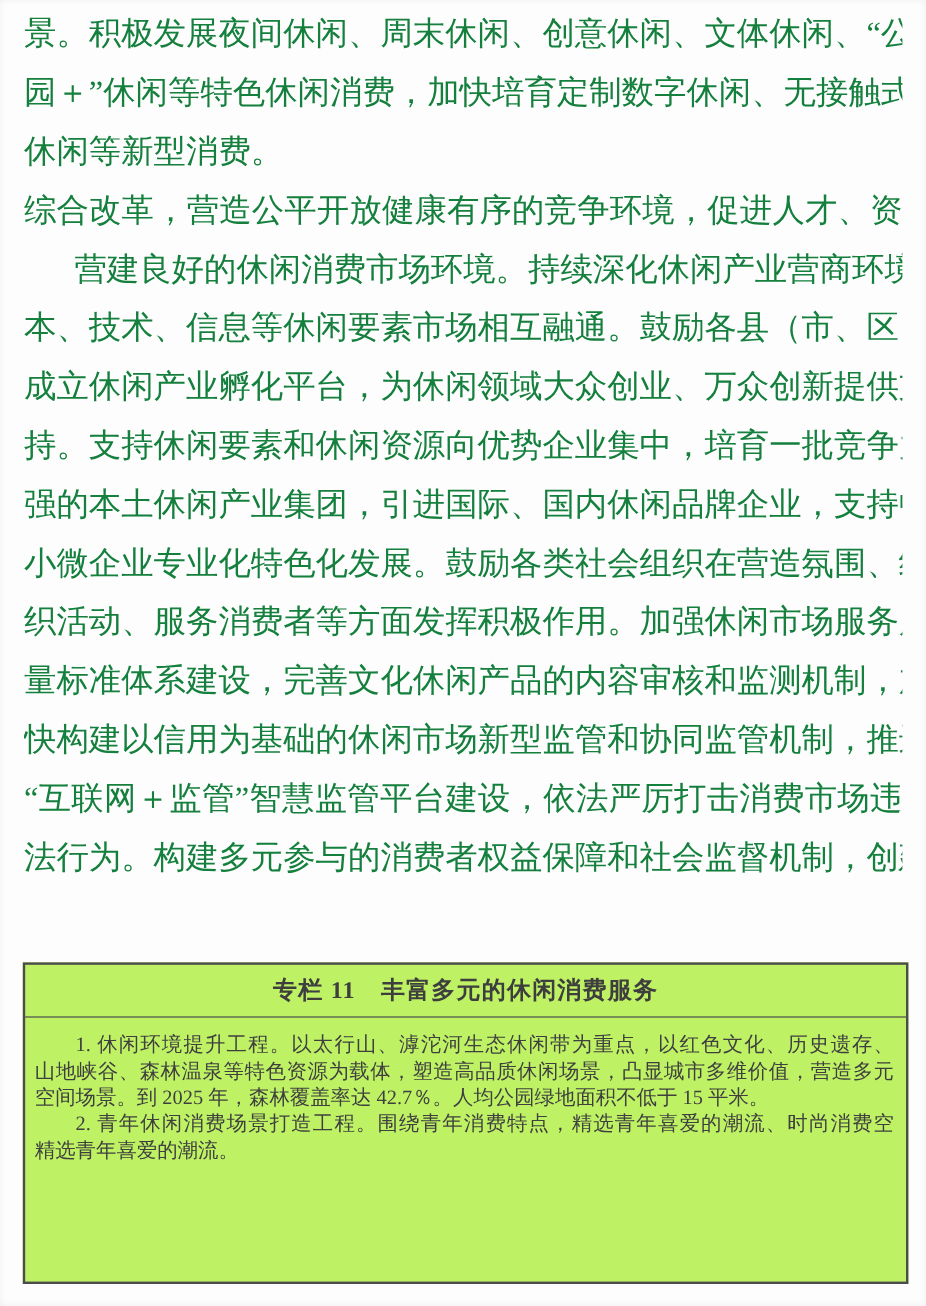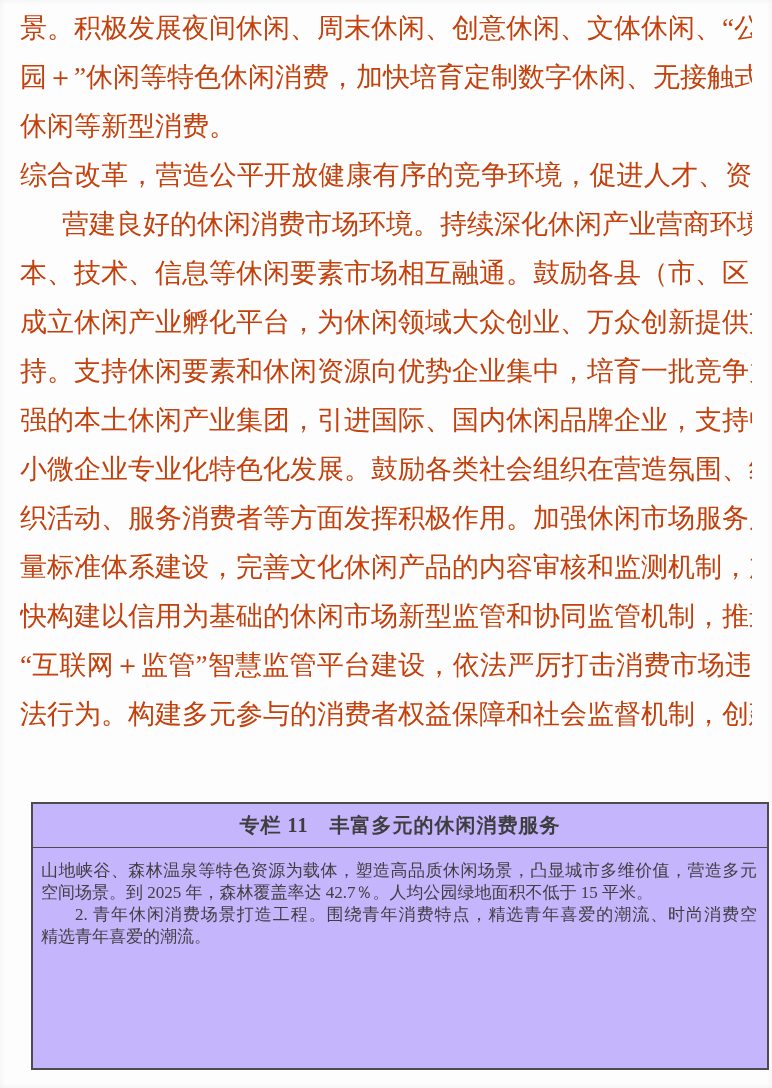--- a/index.html
+++ b/index.html
@@ -13,44 +13,44 @@
     width: 772px; height: 1088px;
     background: #fdfdfd;
     box-shadow: inset 0 0 6px rgba(0,0,0,0.06);
     overflow: hidden;
   }
   
   .body-text {
     position: absolute;
     left: 20px; top: 4px;
     width: 732px;
-    color: #c2410c;
+    color: #15803d;
   }
   .tline {
     margin: 0;
     font-size: 27px;
     line-height: 49px;
     height: 49px;
     white-space: nowrap;         
     text-align: justify;
     text-align-last: justify;
     text-justify: inter-character;
     overflow: hidden;
   }
   .tline.short { text-align-last: left; }
   .tline.indent { text-indent: 42px; }
 
   
   .panel {
     position: absolute;
-    left: 31px; top: 802px;
+    left: 19px; top: 802px;
     width: 738px; height: 268px;
     box-sizing: border-box;
     border: 2px solid #4c4c4c;
-    background: #c4b5fd;
+    background: #bef264;
   }
   .panel-header {
     height: 43px;
     display: flex;
     align-items: center;
     justify-content: center;
     border-bottom: 1.5px solid #4c4c4c;
   }
   .panel-title {
     margin: 0;
@@ -101,20 +101,21 @@
     <p class="tline">“互联网＋监管”智慧监管平台建设，依法严厉打击消费市场违</p>
     <p class="tline">法行为。构建多元参与的消费者权益保障和社会监督机制，创建</p>
   </main>
 
   <section class="panel">
     <header class="panel-header">
       <h2 class="panel-title">专栏 11　丰富多元的休闲消费服务</h2>
     </header>
     <div class="panel-body">
 
+      <p class="pline indent">1. 休闲环境提升工程。以太行山、滹沱河生态休闲带为重点，以红色文化、历史遗存、</p>
       <p class="pline">山地峡谷、森林温泉等特色资源为载体，塑造高品质休闲场景，凸显城市多维价值，营造多元</p>
       <p class="pline short">空间场景。到 2025 年，森林覆盖率达 42.7％。人均公园绿地面积不低于 15 平米。</p>
 
       <p class="pline indent">2. 青年休闲消费场景打造工程。围绕青年消费特点，精选青年喜爱的潮流、时尚消费空</p>
       <p class="pline short">精选青年喜爱的潮流。</p>
     </div>
   </section>
 
 </div>
 

